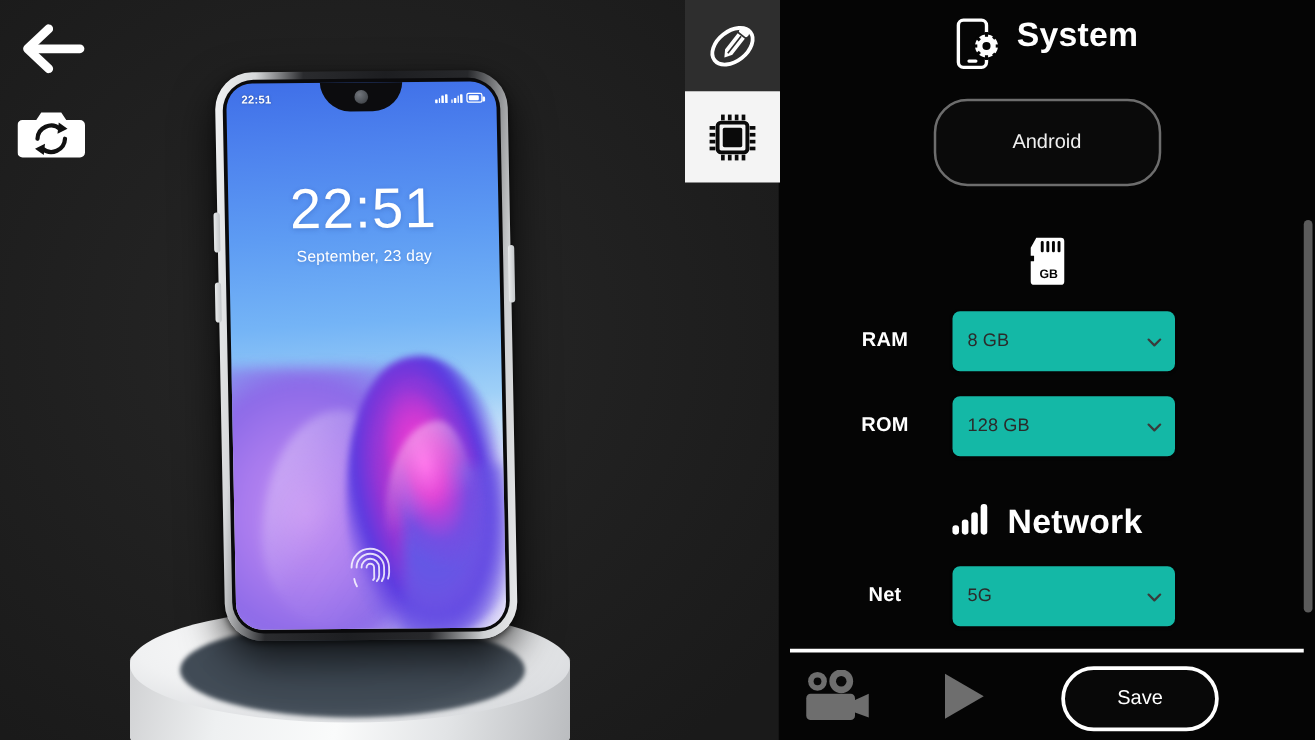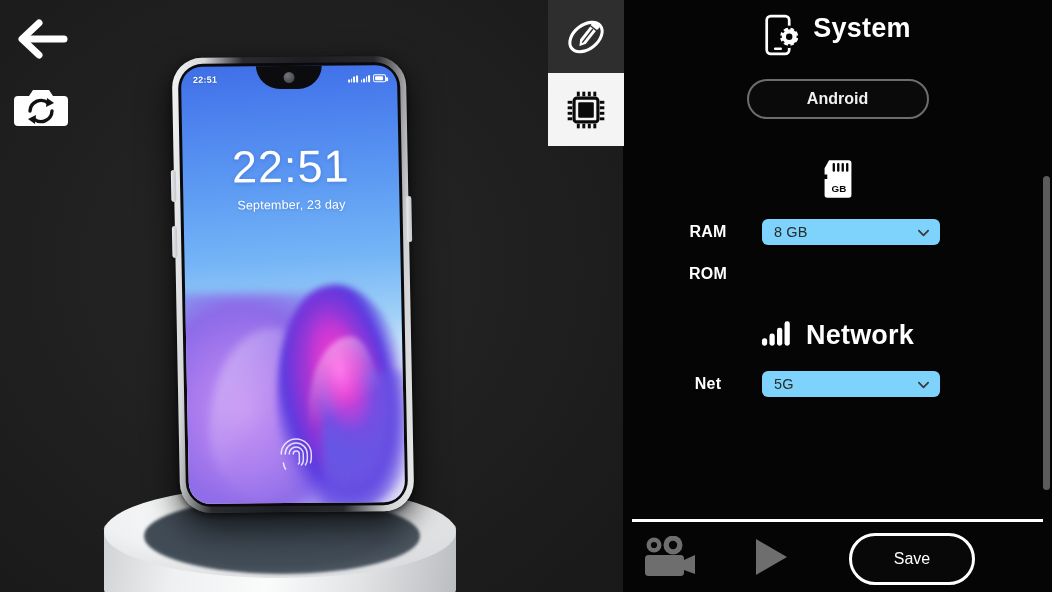--- a/index.html
+++ b/index.html
@@ -262,26 +262,26 @@
     font-weight: bold;
     letter-spacing: 0.2px;
   }
 
   #system-head { margin-top: 13px; }
   #os-row {
     display: flex; justify-content: center; gap: 30px;
     margin-top: 22px;
   }
   .os-btn {
-    width: 182px; height: 40px;
+    width: 182px; height: 70px;
     border-radius: 27px;
     background: #0a0a0a;
     color: #fff;
     font-size: 16px;
-    font-weight: bold;
+    font-weight: normal;
     display: flex; align-items: center; justify-content: center;
     cursor: pointer;
   }
   .os-btn.inactive { border: 2.5px solid #6d6d6d; color: #f0f0f0; }
   .os-btn.active   { border: 3px solid #ffffff; color: #ffffff; }
 
   #memory-head { margin-top: 40px; }
   #network-head { margin-top: 37px; }
 
   .field-row {
@@ -292,22 +292,22 @@
   .field-label {
     width: 108px;
     color: #fff;
     font-size: 16px;
     font-weight: bold;
     text-align: center;
     letter-spacing: 0.2px;
   }
   .select-box {
     position: relative;
-    width: 178px; height: 26px;
-    background: #7dd3fc;
+    width: 178px; height: 48px;
+    background: #14b8a6;
     border-radius: 6px;
     display: flex; align-items: center;
     padding: 0 10px 0 12px;
     cursor: pointer;
     box-shadow: 0 1px 2px rgba(0,0,0,0.5);
   }
   .select-value {
     flex: 1;
     color: #2b2b2b;
     font-size: 14.5px;
@@ -536,20 +536,26 @@
         <div class="select-box">
           <span class="select-value">8 GB</span>
           <svg class="chev" viewBox="0 0 14 14">
             <polyline points="2,5 7,10 12,5" fill="none" stroke="#3a3a3a" stroke-width="1.9" stroke-linecap="round" stroke-linejoin="round"></polyline>
           </svg>
         </div>
       </div>
 
       <div class="field-row">
         <span class="field-label">ROM</span>
+        <div class="select-box">
+          <span class="select-value">128 GB</span>
+          <svg class="chev" viewBox="0 0 14 14">
+            <polyline points="2,5 7,10 12,5" fill="none" stroke="#3a3a3a" stroke-width="1.9" stroke-linecap="round" stroke-linejoin="round"></polyline>
+          </svg>
+        </div>
       </div>
 
       <div class="section-head" id="network-head">
         <svg viewBox="0 0 34 28" width="32" height="27">
           <g fill="#ffffff">
             <rect x="1" y="19" width="5.6" height="8" rx="2.6"></rect>
             <rect x="9" y="14" width="5.6" height="13" rx="2.6"></rect>
             <rect x="17" y="8" width="5.6" height="19" rx="2.6"></rect>
             <rect x="25" y="1" width="5.6" height="26" rx="2.6"></rect>
           </g>

